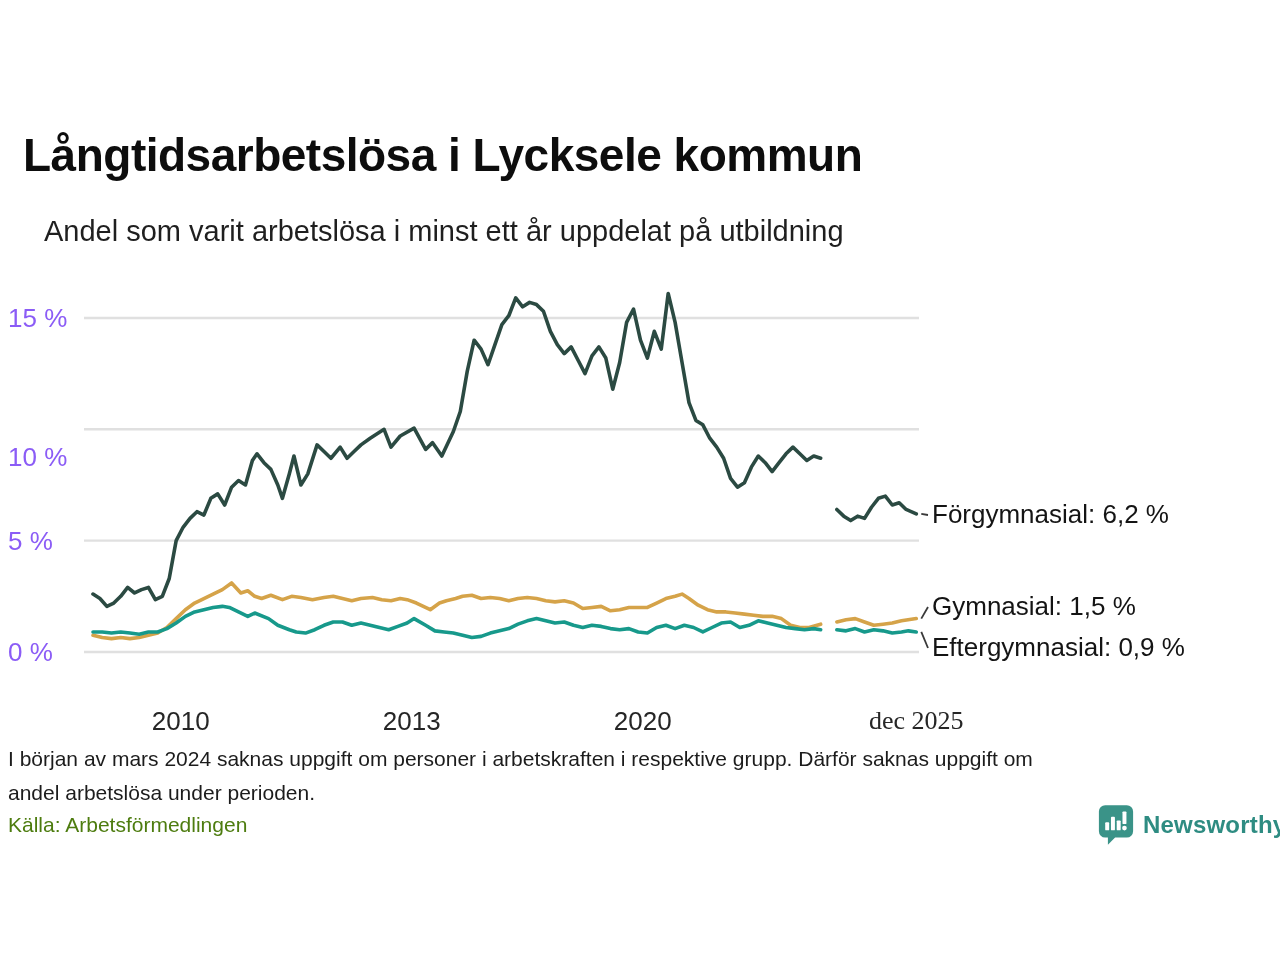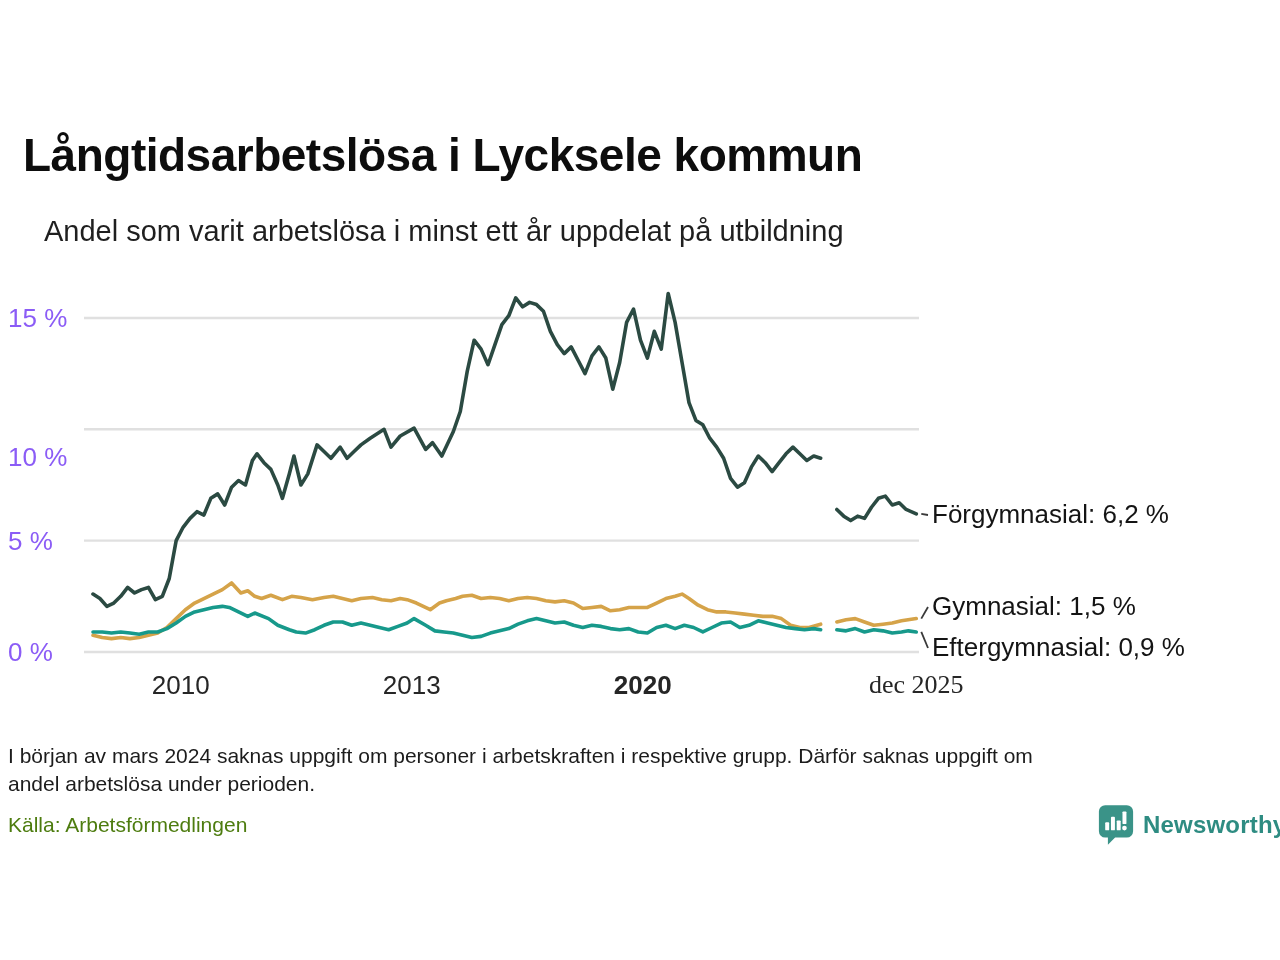--- a/index.html
+++ b/index.html
@@ -3,23 +3,23 @@
 <meta charset="utf-8">
 <style>
   html,body{margin:0;padding:0;background:#fff;}
   #page{position:relative;width:1280px;height:960px;background:#ffffff;overflow:hidden;
         font-family:"Liberation Sans","DejaVu Sans",sans-serif;color:#1a1a1a;}
   .title{position:absolute;left:23px;top:128px;font-size:46px;font-weight:bold;
          color:#0d0d0d;letter-spacing:-0.5px;white-space:nowrap;}
   .subtitle{position:absolute;left:24px;top:215px;font-size:29px;color:#1f1f1f;white-space:nowrap;margin-left:20px;}
   #chart-svg{position:absolute;left:0;top:0;width:1280px;height:960px;}
   .ytick{position:absolute;width:72px;text-align:left;font-size:26px;color:#8b5cf6;}
-  .xtick{position:absolute;width:140px;text-align:center;font-size:26px;color:#262626;}
+  .xtick{position:absolute;width:140px;text-align:center;font-size:26px;color:#262626;margin-top:36px;}
   .series-label{position:absolute;font-size:26px;color:#141414;white-space:nowrap;}
-  .footnote{position:absolute;left:8px;top:742px;width:1250px;font-size:21px;line-height:28px;
+  .footnote{position:absolute;left:8px;top:742px;width:1250px;font-size:21px;line-height:34px;
             color:#1c1c1c;white-space:pre-line;}
   .source{position:absolute;left:8px;top:813px;font-size:21px;color:#4d7c0f;}
   .logo{position:absolute;left:1098px;top:804px;display:flex;align-items:center;gap:9px;}
   .logo-text{font-size:24px;font-weight:600;color:#2e8c82;letter-spacing:0.2px;}
 </style>
 </head>
 <body>
 
 <div id="page">
 
@@ -44,21 +44,21 @@
 
   <div id="y-ticks">
       <div class="ytick" style="left: 8px; top: 637px;">0 %</div>
       <div class="ytick" style="left: 8px; top: 525.65px;">5 %</div>
       <div class="ytick" style="left: 8px; top: 414.3px; margin-top: 28px;">10 %</div>
       <div class="ytick" style="left: 8px; top: 302.95px;">15 %</div>
     </div>
   <div id="x-ticks">
       <div class="xtick" style="left: 110.78px; top: 670px;">2010</div>
       <div class="xtick" style="left: 341.78px; top: 670px;">2013</div>
-      <div class="xtick" style="left: 572.78px; top: 670px; font-weight: bold;">2020</div>
+      <div class="xtick" style="left: 572.78px; top: 670px;">2020</div>
       <div class="xtick" style="left: 846.284px; top: 670px; font-family: Liberation Serif, serif;">dec 2025</div>
     </div>
   <div id="legend">
       <div class="series-label" style="left: 932px; top: 499px;">Förgymnasial: 6,2 %</div>
       <div class="series-label" style="left: 932px; top: 591px;">Gymnasial: 1,5 %</div>
       <div class="series-label" style="left: 932px; top: 632px;">Eftergymnasial: 0,9 %</div>
     </div>
 
   <div class="footnote">I början av mars 2024 saknas uppgift om personer i arbetskraften i respektive grupp. Därför saknas uppgift om
 andel arbetslösa under perioden.</div>

